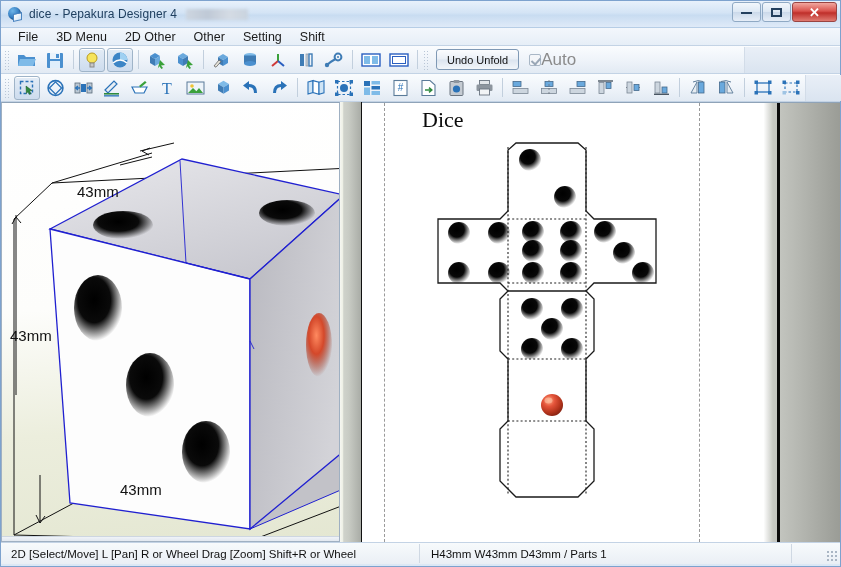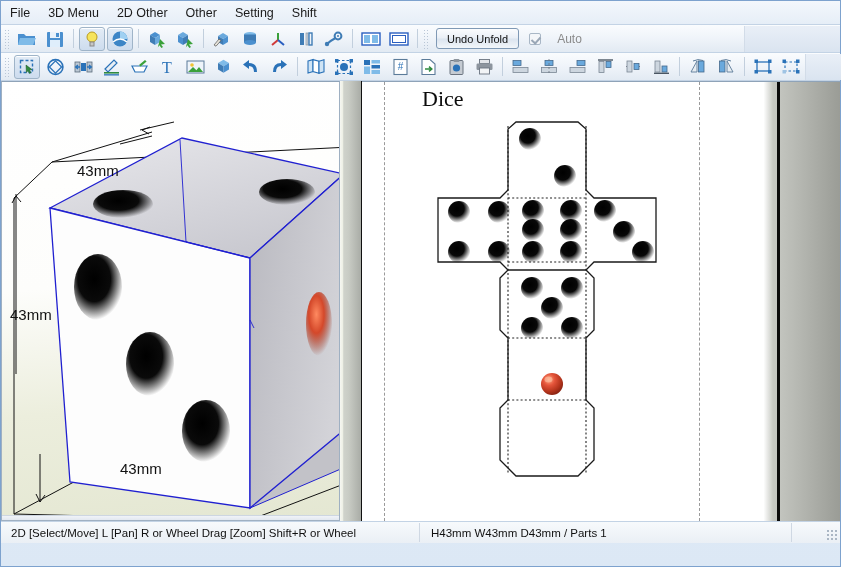--- a/index.html
+++ b/index.html
@@ -67,24 +67,24 @@
     width: 45px;
     border-color: #9a4442;
     background: linear-gradient(180deg,#f1a79f 0%,#d9524c 45%,#bf2f2a 55%,#e07b72 100%);
     color: #fff; font-weight: bold; font-size: 13px;
   }
   .win-btn .glyph-min { width:11px; height:3px; border-bottom:2px solid #24405e; }
   .win-btn .glyph-max { width:11px; height:9px; border:2px solid #24405e; }
 
   
   .menubar {
-    height: 24px;
+    height: 18px;
     background: linear-gradient(180deg,#f3f7fc 0%,#e6eef7 100%);
     border-bottom: 1px solid #c3d3e5;
-    display: flex; align-items: center; padding-left: 0;
+    display: flex; align-items: center; padding-left: 8px;
   }
   .menu-item {
     font-size: 12.5px; color: #1b1b1b;
     padding: 3px 9px; cursor: default; white-space: nowrap;
   }
 
   
   .toolbar {
     height: 28px;
     background: linear-gradient(180deg,#fafcfe 0%,#eef3f9 55%,#e2eaf3 100%);
@@ -112,22 +112,22 @@
     width: 1px; height: 19px; background: #c2cfdd; margin: 0 4px; flex:none;
   }
   .undo-btn {
     height: 21px; padding: 0 10px; margin-left: 4px;
     font-size: 11px; color:#111;
     border: 1px solid #7f99b5; border-radius: 3px;
     background: linear-gradient(180deg,#fbfcfe 0%,#e9eff6 48%,#dbe4ef 52%,#f2f6fa 100%);
     display:flex; align-items:center; white-space: nowrap;
   }
   .auto-check {
-    display:flex; align-items:center; gap:16px; margin-left: 10px;
-    font-size: 12px; color:#8b8b8b; white-space: nowrap;
+    display:flex; align-items:center; gap:0; margin-left: 10px;
+    font-size: 17px; color:#8b8b8b; white-space: nowrap;
   }
   .auto-box {
     width: 12px; height: 12px; border:1px solid #a9b7c6; background:#f4f6f9;
     border-radius:2px; position: relative;
   }
   .auto-box:after {
     content:""; position:absolute; left:3px; top:1px; width:4px; height:7px;
     border:solid #9aa7b6; border-width:0 2px 2px 0; transform: rotate(42deg);
   }
   .tb-spacer { flex: 1; }
@@ -205,20 +205,38 @@
   }
   svg { display:block; }
   .dotted-fold { fill:none; stroke:#222; stroke-width:1.1; stroke-dasharray:2 2.2; }
   .cut-line { fill:#ffffff; stroke:#1a1a1a; stroke-width:1.2; }
 </style>
 </head>
 <body>
 
 <div id="app">
 
+  <div class="titlebar">
+    <div class="app-icon">
+      <div class="globe"></div>
+        <div class="fold"></div>
+    </div>
+    <span class="title-text">dice - Pepakura Designer 4</span>
+    <div class="title-redacted"></div>
+
+    <div class="win-buttons">
+      <div class="win-btn">
+          <span class="glyph-min"></span>
+        </div>
+      <div class="win-btn">
+          <span class="glyph-max"></span>
+        </div>
+      <div class="win-btn close">✕</div>
+    </div>
+  </div>
 
   <div class="menubar">
     <div class="menu-item">File</div>
     <div class="menu-item">3D Menu</div>
     <div class="menu-item">2D Other</div>
     <div class="menu-item">Other</div>
     <div class="menu-item">Setting</div>
     <div class="menu-item">Shift</div>
   </div>
 

